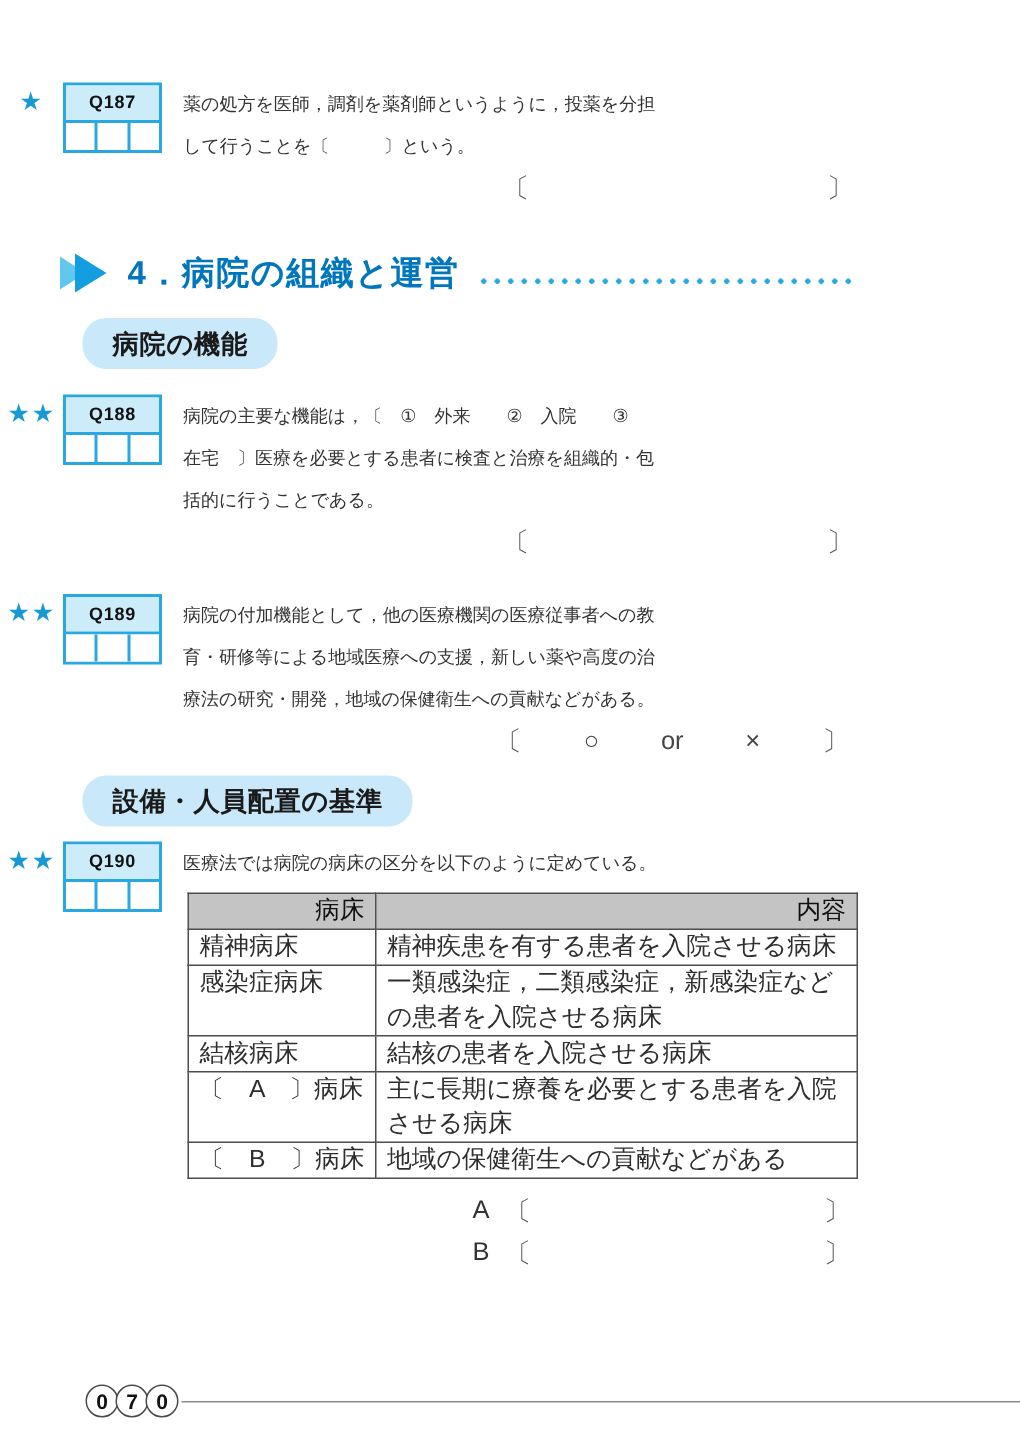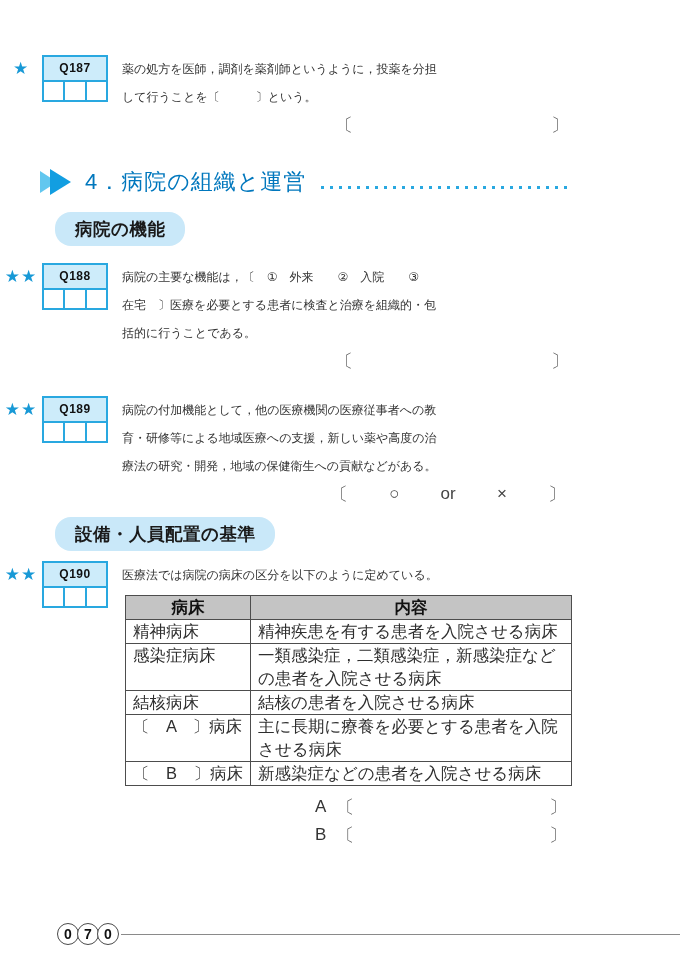--- a/index.html
+++ b/index.html
@@ -35,30 +35,30 @@
   .ans-std{width:234px;margin-left:213px;}
   .ans-ox{width:236px;margin-left:208px;justify-content:space-between;}
   .ans-ab{width:252px;margin-left:193px;}
   .ab-label{color:var(--ink);font-size:17px;margin-right:10px;}
   .ox-item{color:#444;font-size:17px;}
 
   
   .sec{display:flex;align-items:center;margin:26px 0 0 40px;height:34px;}
   .tri{width:0;height:0;border-top:11px solid transparent;border-bottom:11px solid transparent;border-left:17px solid #62c7ef;}
   .tri.big{border-top-width:13px;border-bottom-width:13px;border-left:21px solid #129ee1;margin-left:-7px;}
-  .sec-title{font-size:22px;font-weight:normal;color:var(--title-blue);margin-left:14px;white-space:nowrap;letter-spacing:1px;}
+  .sec-title{font-size:22px;font-weight:bold;color:var(--title-blue);margin-left:14px;white-space:nowrap;letter-spacing:1px;}
   .sec-dots{flex:1;height:5px;margin:10px 110px 0 12px;background-image:radial-gradient(circle,var(--cyan) 1.7px,rgba(0,0,0,0) 1.9px);background-size:9px 5px;background-repeat:repeat-x;background-position:left center;}
 
   
   .pill{display:inline-block;margin-left:55px;background:var(--pill-cyan);border-radius:16px;padding:5px 20px;font-size:17.5px;font-weight:bold;color:#1a1a1a;letter-spacing:0.5px;}
 
   
   table.beds{border-collapse:collapse;margin:6px 0 0 3px;width:447px;font-size:16.5px;}
   table.beds th,table.beds td{border:1.5px solid var(--tbl-border);line-height:23px;padding:0 7px;vertical-align:top;color:#2e2e2e;}
-  table.beds th{background:var(--tbl-head);font-weight:bold;text-align:center;color:#111;margin-top:36px;}
+  table.beds th{background:var(--tbl-head);font-weight:normal;text-align:right;color:#111;margin-top:36px;}
   table.beds td.c1{width:105px;white-space:nowrap;}
 
   
   .footer{position:absolute;left:0;right:0;bottom:22px;display:flex;align-items:center;padding-left:57px;}
   .pnum{width:22px;height:22px;border:1.7px solid #4a4a4a;border-radius:50%;background:#fff;display:flex;align-items:center;justify-content:center;font-weight:bold;font-size:14px;color:#111;}
   .pnum + .pnum{margin-left:-2px;}
   .pline{flex:1;border-top:1.5px solid var(--line-gray);margin-left:2px;}
 
   
   .mt-q188{margin-top:17px;}
@@ -195,21 +195,21 @@
           <tr>
             <td class="c1">結核病床</td>
             <td>結核の患者を入院させる病床</td>
           </tr>
           <tr>
             <td class="c1">〔　A　〕病床</td>
             <td>主に長期に療養を必要とする患者を入院させる病床</td>
           </tr>
           <tr>
             <td class="c1">〔　B　〕病床</td>
-            <td>新感染症などの患者を入院させる病床</td>
+            <td>地域の保健衛生への貢献などがある</td>
           </tr>
         </tbody>
       </table>
 
       <div class="ansline ans-ab mt-ansA">
         <span class="ab-label">A</span>
         <span>〔</span>
         <span class="sp"></span>
         <span>〕</span>
       </div>

